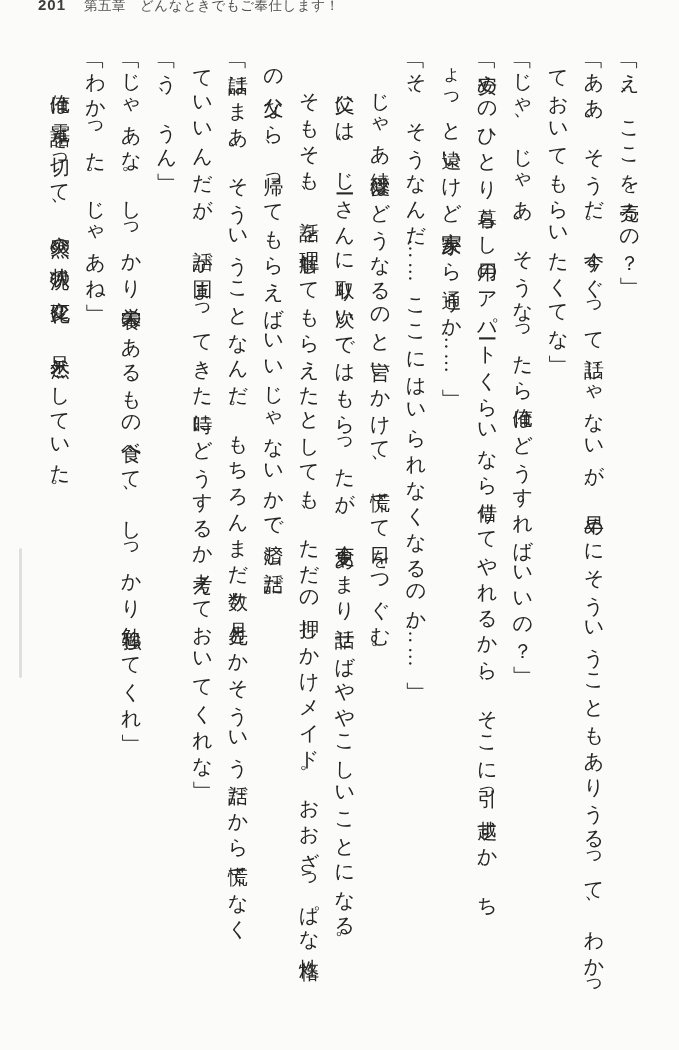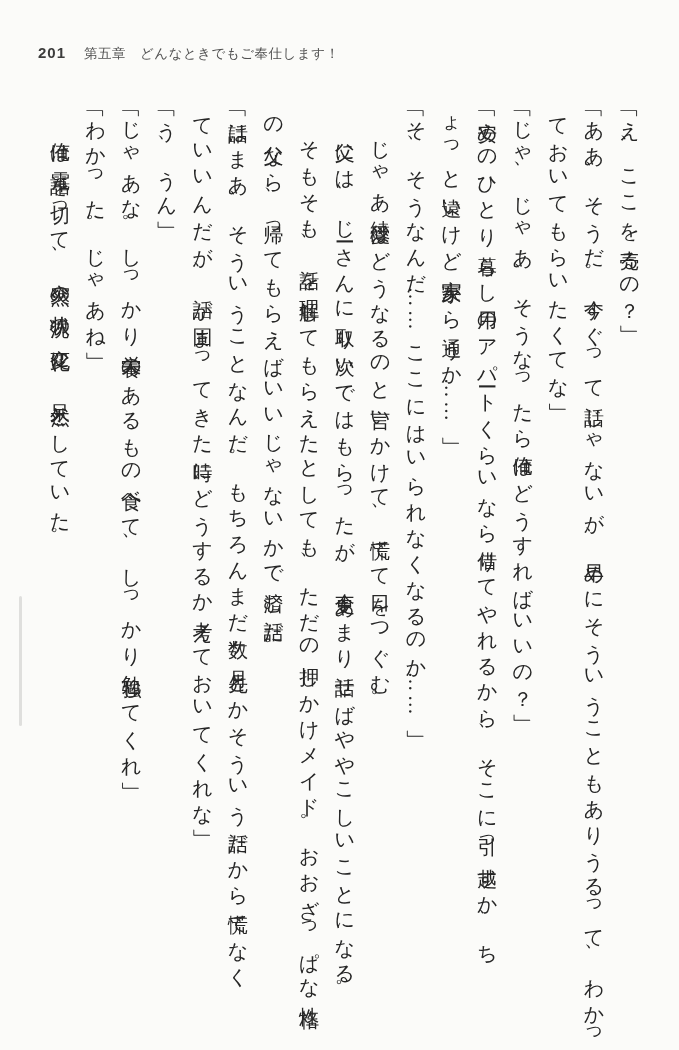--- a/index.html
+++ b/index.html
@@ -10,21 +10,20 @@
     width: 679px;
     height: 1050px;
     position: relative;
     background: #fbfbf9;
     overflow: hidden;
     font-family: "Liberation Serif", "DejaVu Serif", serif;
   }
   .page {
     position: absolute;
     inset: 0;
-    margin-top: 48px;
   }
   
   .header {
     position: absolute;
     top: -4px;
     left: 38px;
     white-space: nowrap;
     font-family: "Liberation Sans", "DejaVu Sans", sans-serif;
     color: #4a4a4a;
     line-height: 18px;

